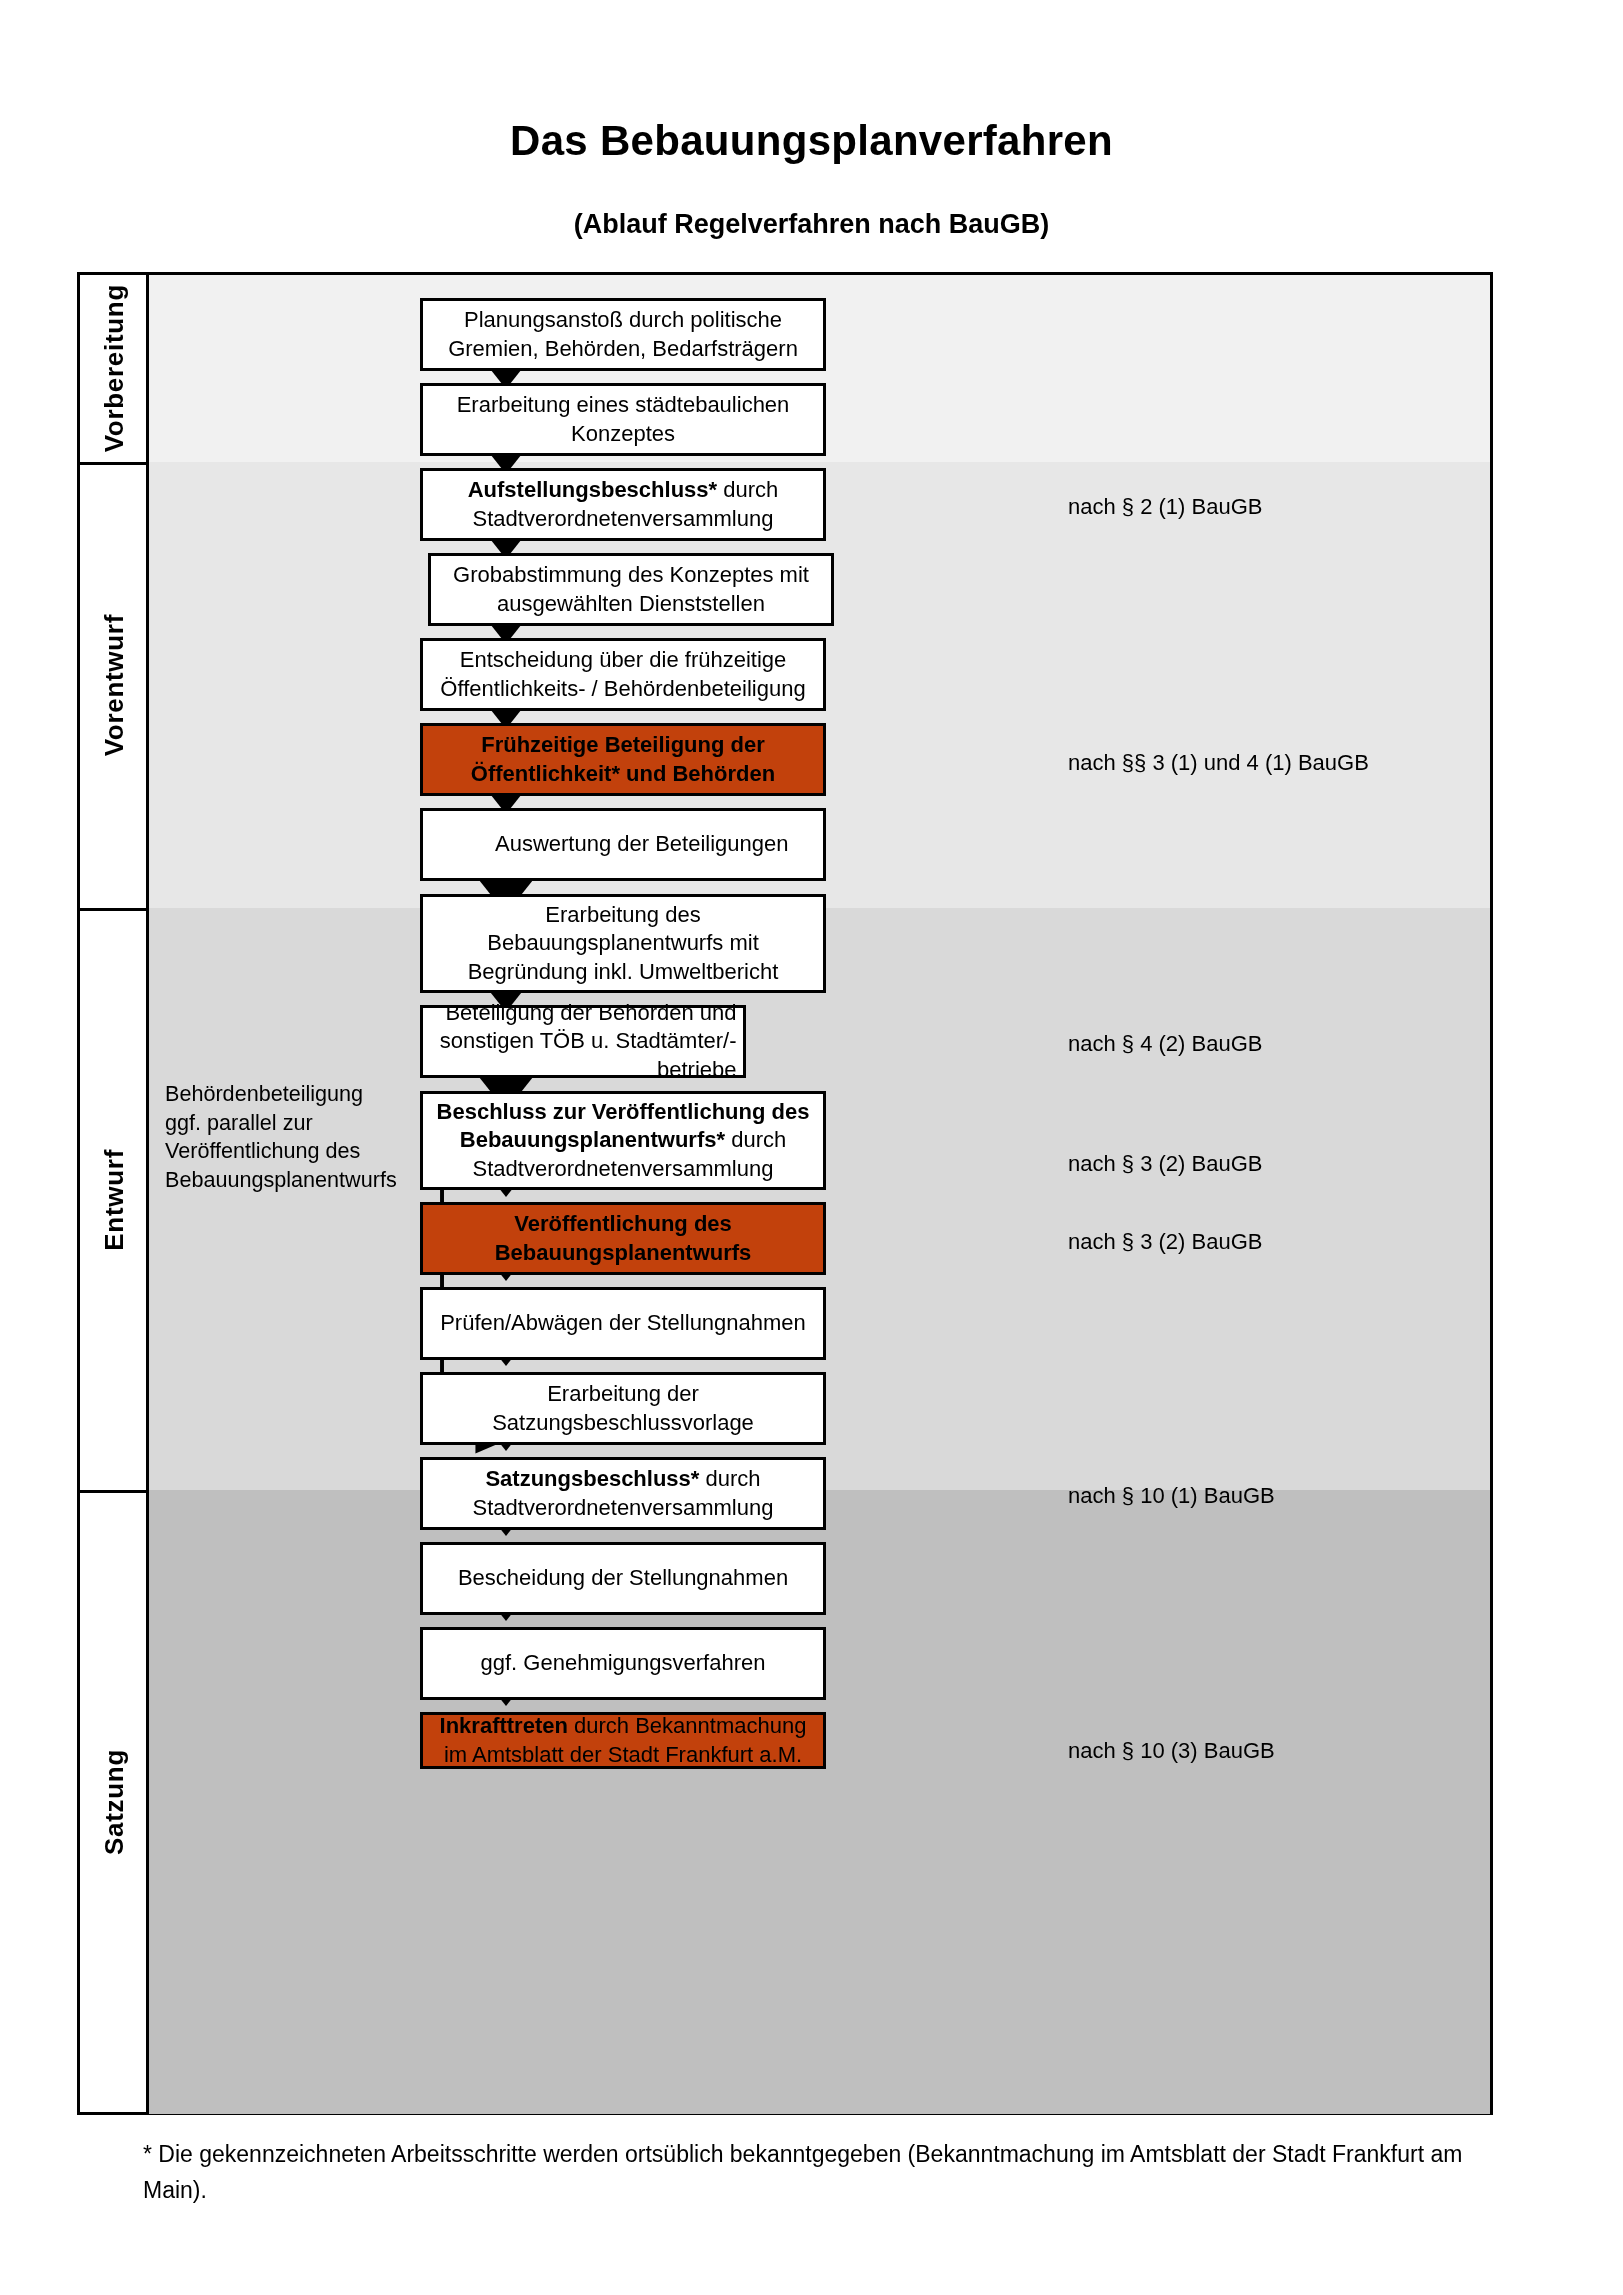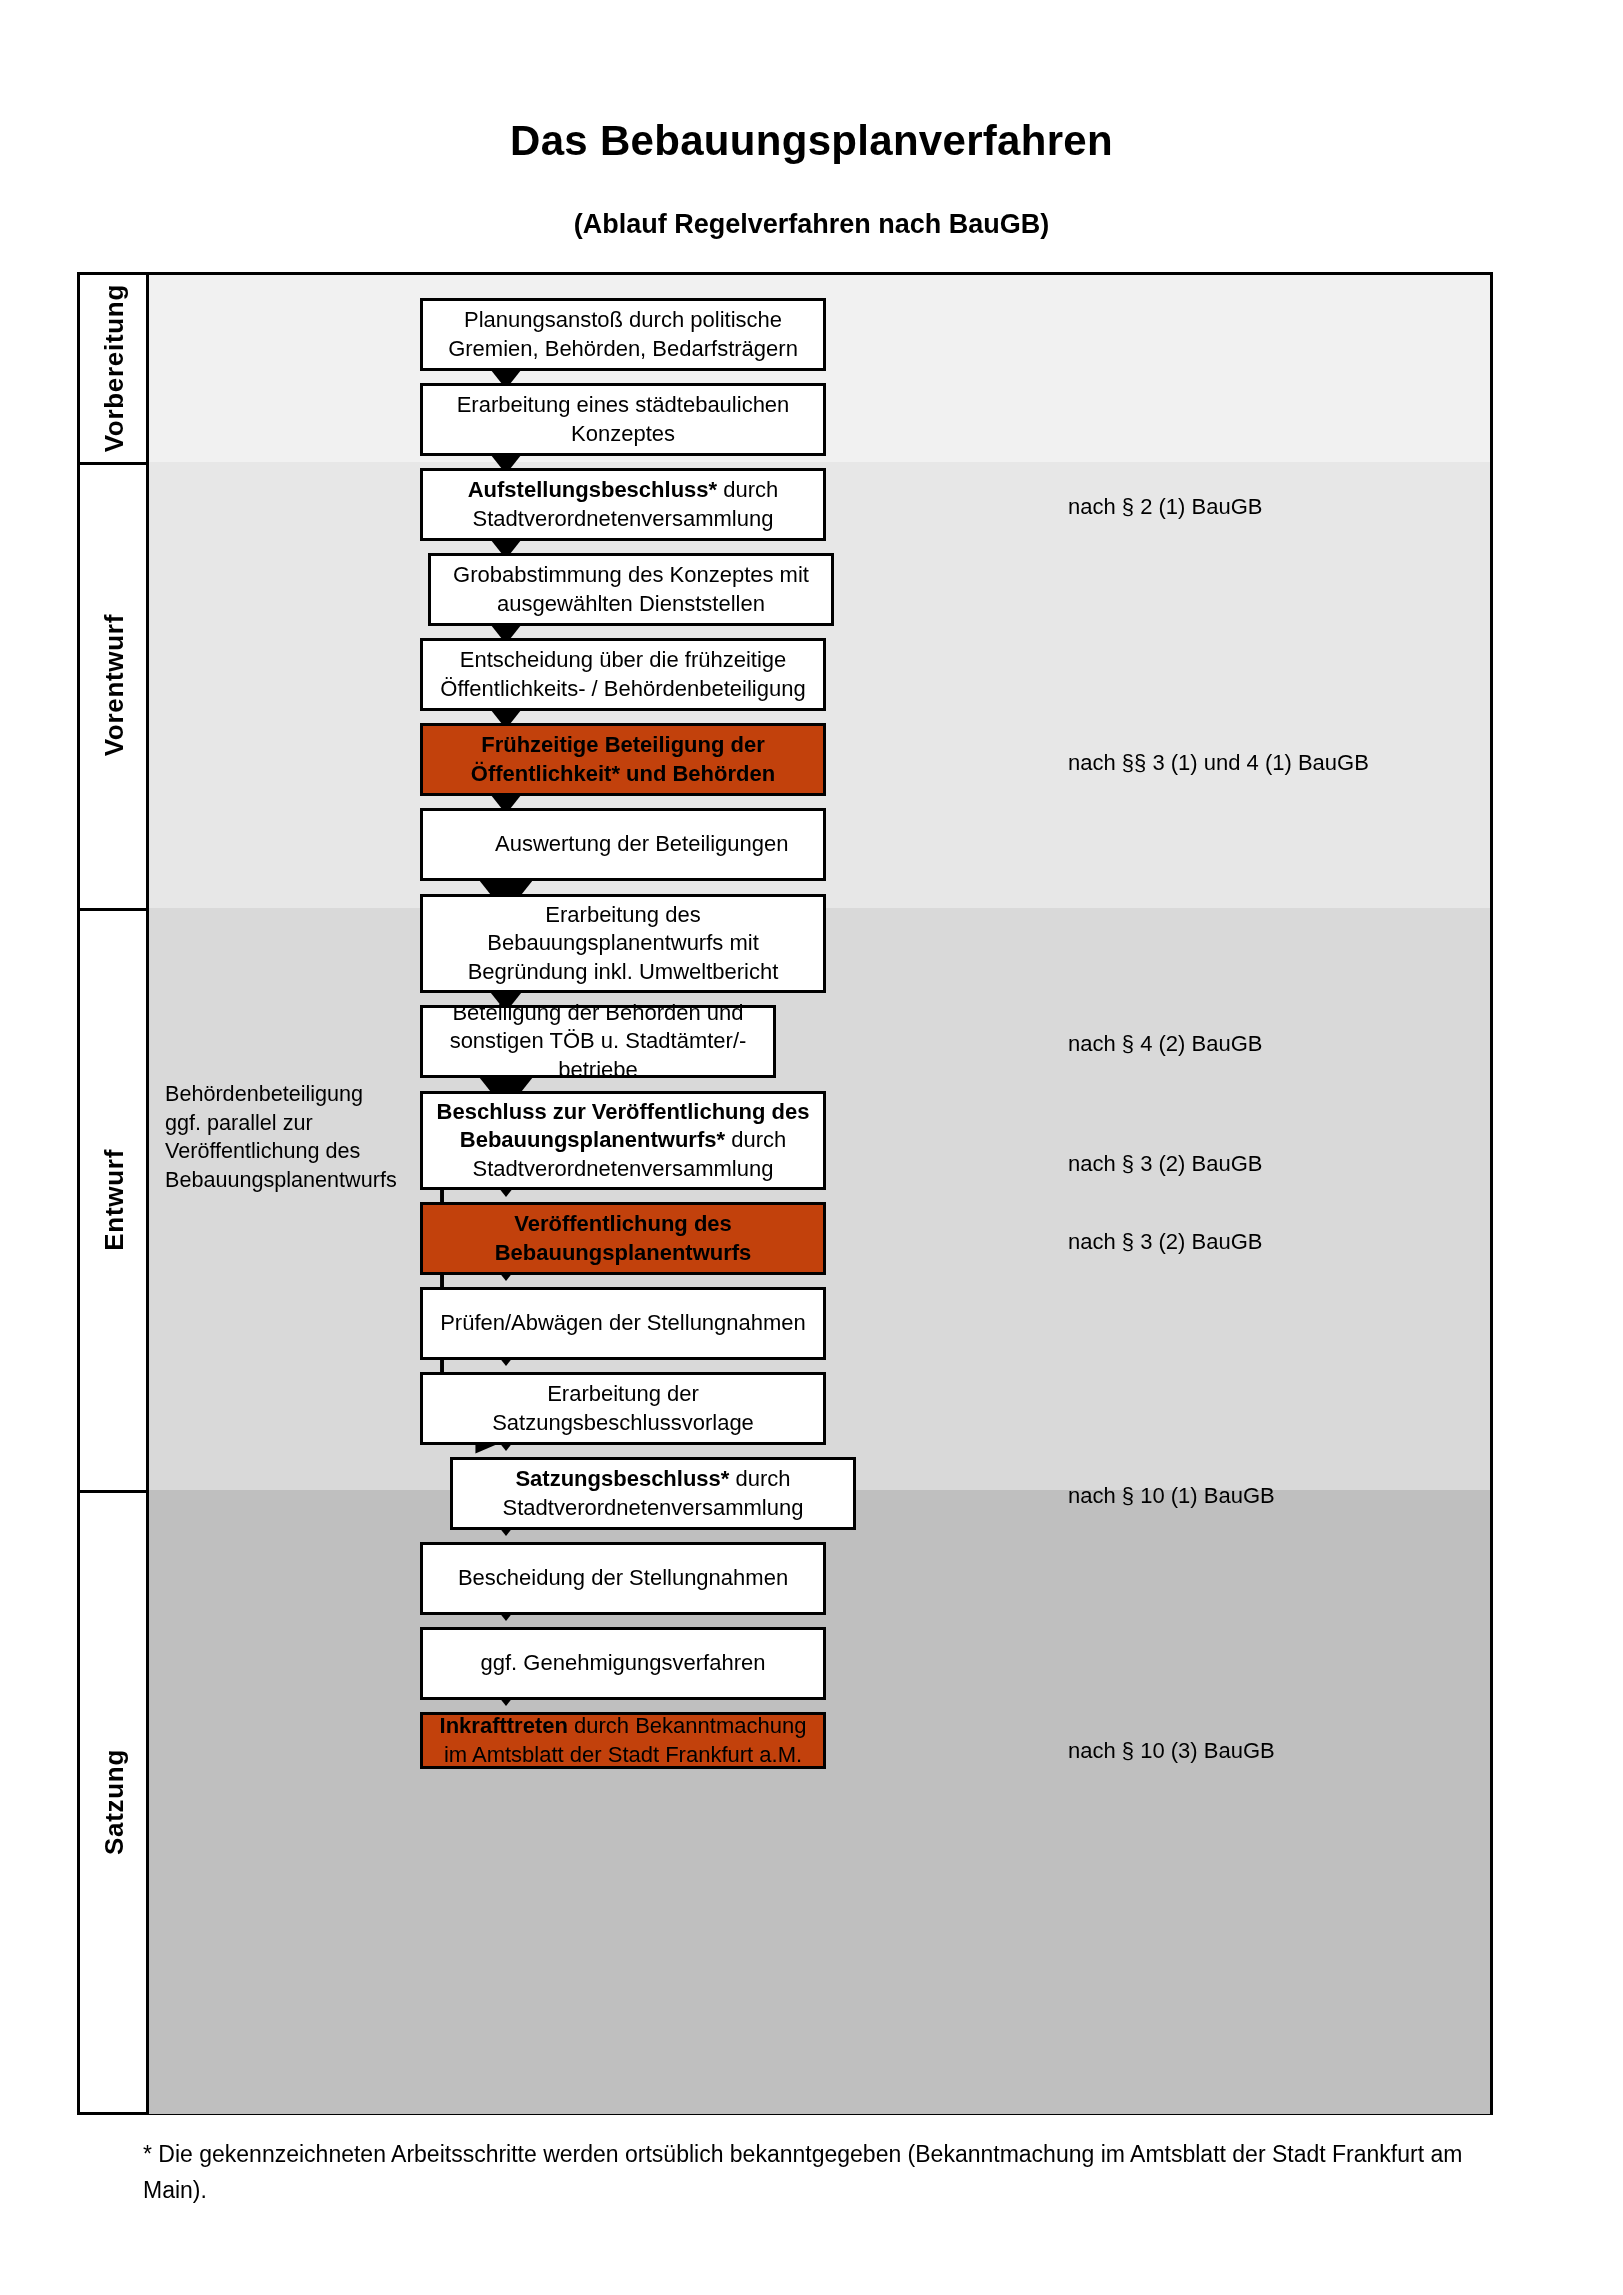--- a/index.html
+++ b/index.html
@@ -196,21 +196,21 @@
         <span>Auswertung der Beteiligungen</span>
       </span>
     </div>
     <div class="node" style="left:340px; top:619px; width:406px; height:99px;">
       <span class="t">
         <span>Erarbeitung des</span><br>
         <span>Bebauungsplanentwurfs mit</span><br>
         <span>Begründung inkl. Umweltbericht</span>
       </span>
     </div>
-    <div class="node" style="left:340px; top:730px; width:356px; height:73px;">
+    <div class="node" style="left:340px; top:730px; width:326px; height:73px;text-align:right;">
       <span class="t">
         <span>Beteiligung der Behörden und</span><br>
         <span>sonstigen TÖB u. Stadtämter/-betriebe</span>
       </span>
     </div>
     <div class="node" style="left:340px; top:816px; width:406px; height:99px;">
       <span class="t">
         <b>Beschluss zur Veröffentlichung des</b><br>
         <b>Bebauungsplanentwurfs*</b><span> durch</span><br>
         <span>Stadtverordnetenversammlung</span>
@@ -227,21 +227,21 @@
       <span class="t">
         <span>Prüfen/Abwägen der Stellungnahmen</span>
       </span>
     </div>
     <div class="node" style="left:340px; top:1097px; width:406px; height:73px;">
       <span class="t">
         <span>Erarbeitung der</span><br>
         <span>Satzungsbeschlussvorlage</span>
       </span>
     </div>
-    <div class="node" style="left:340px; top:1182px; width:406px; height:73px;margin-left:30px;">
+    <div class="node" style="left:340px; top:1182px; width:406px; height:73px;">
       <span class="t">
         <b>Satzungsbeschluss*</b><span> durch</span><br>
         <span>Stadtverordnetenversammlung</span>
       </span>
     </div>
     <div class="node" style="left:340px; top:1267px; width:406px; height:73px;">
       <span class="t">
         <span>Bescheidung der Stellungnahmen</span>
       </span>
     </div>

